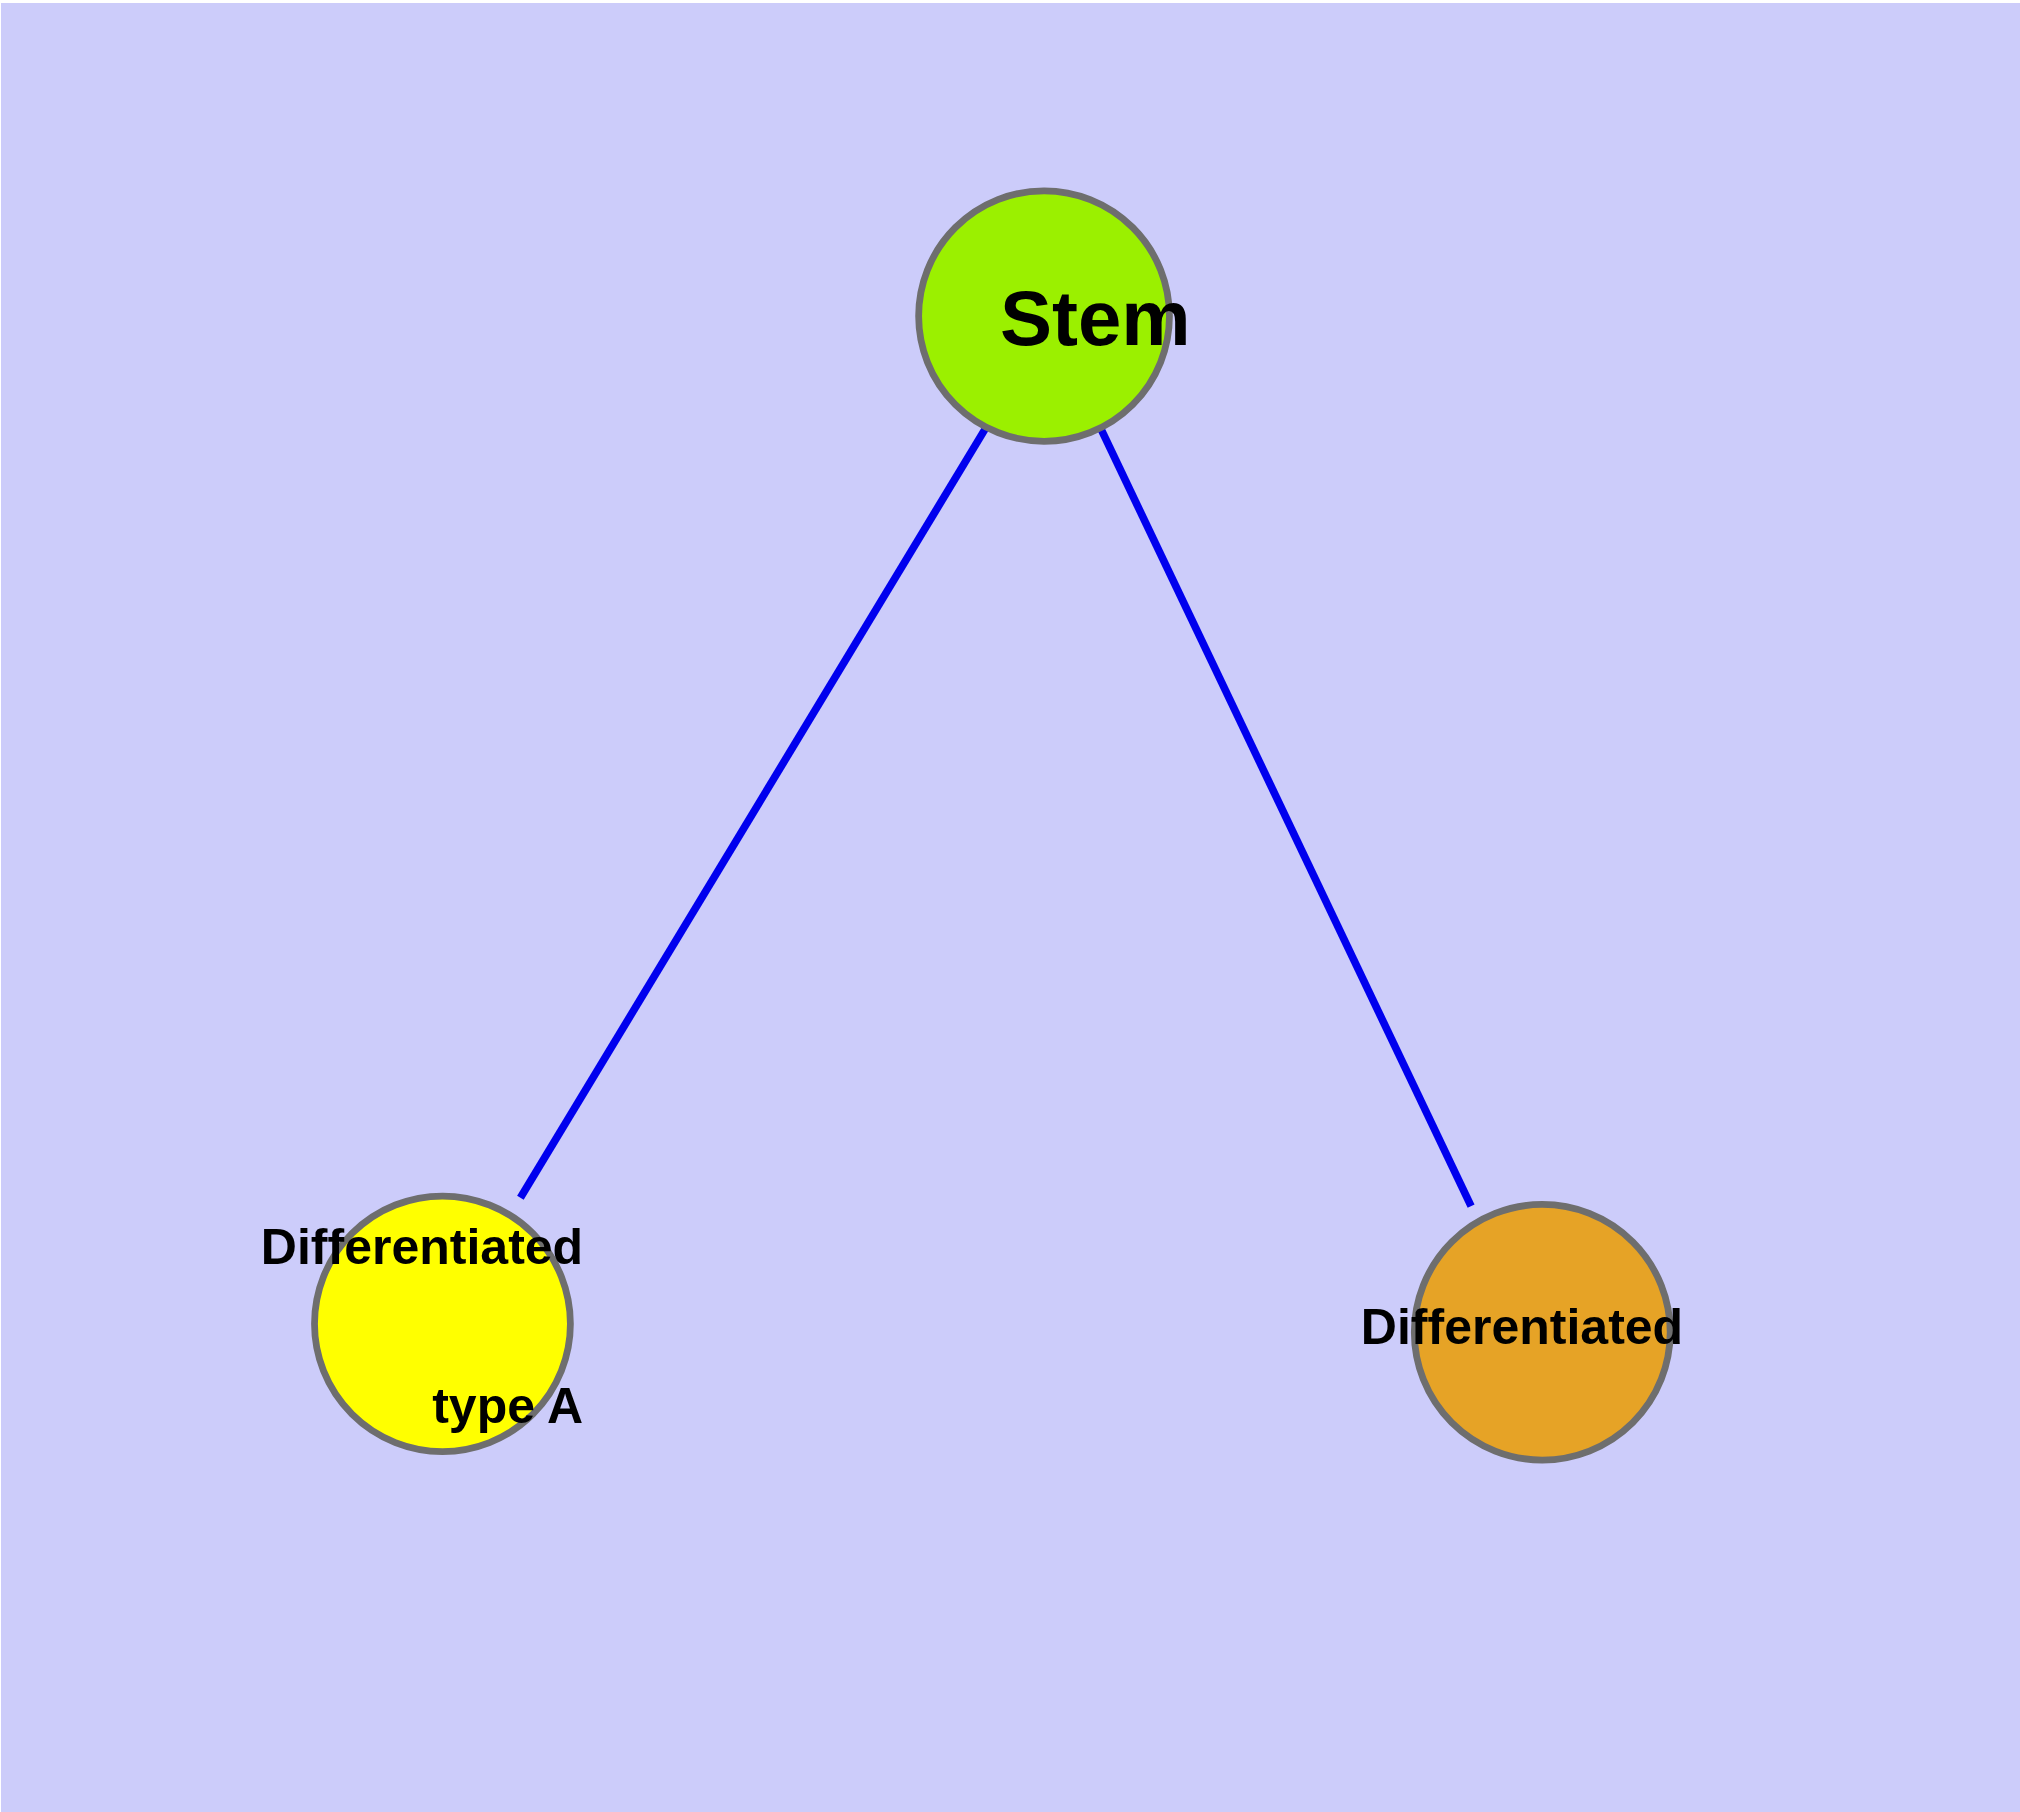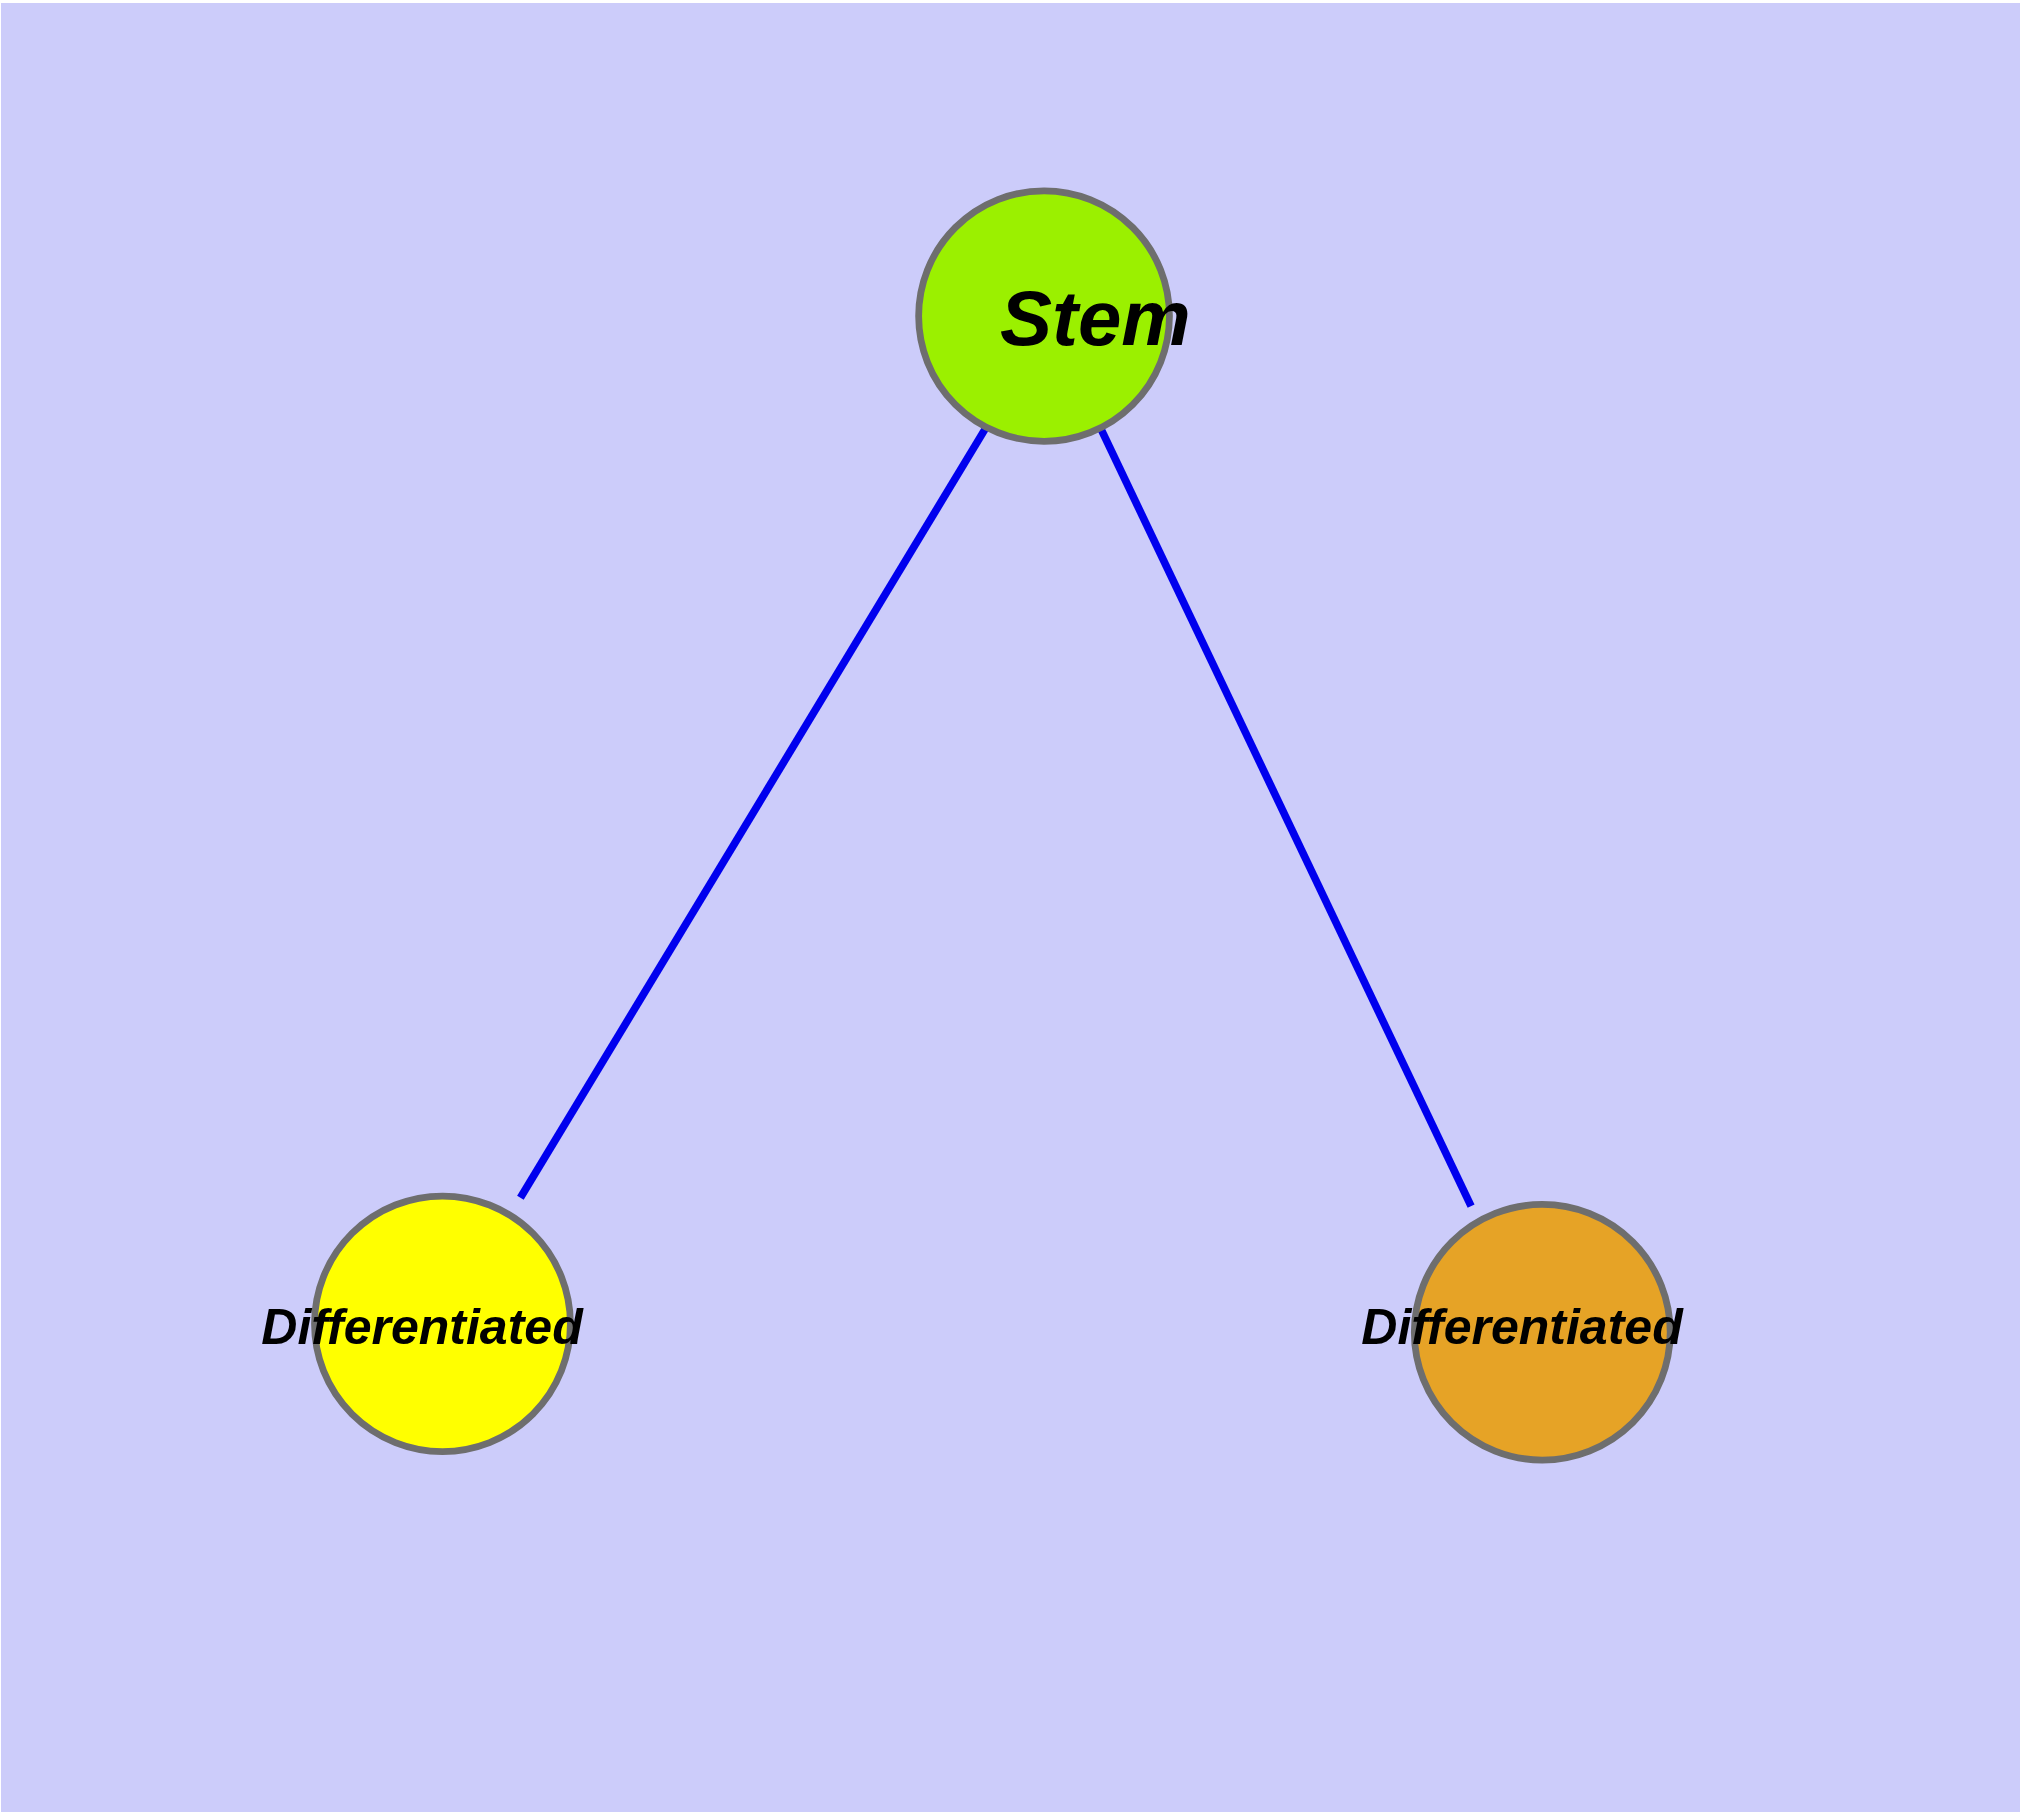--- a/index.html
+++ b/index.html
@@ -29,21 +29,20 @@
   }
   .node-label {
     position: absolute;
     text-align: right;
     font-weight: bold;
     color: #000000;
     white-space: pre;
     line-height: 1.06;
     pointer-events: none;
     transform: translate(-50%, -50%);
-    font-style: italic;
   }
   .label-stem {
     font-size: 78px;
   }
   .label-diff {
     font-size: 50px;
   }
 </style>
 </head>
 <body>
@@ -63,20 +62,21 @@
       <circle cx="1819" cy="1571" r="151" fill="#e6a326" stroke="#6e6e6e" stroke-width="8"></circle>
     </g>
   </svg>
 
   <div class="node-label label-stem" style="left: 1051px; top: 315px; color: rgb(0, 0, 0);">
     <span>Stem</span>
   </div>
 
   <div class="node-label label-diff" style="left:421px; top:1324px;">
     <div>Differentiated</div>
+    <div>type A</div>
   </div>
 
   <div class="node-label label-diff" style="left:1521px; top:1324px;">
     <div>Differentiated</div>
   </div>
 
 </div>
 
 
 </body></html>

